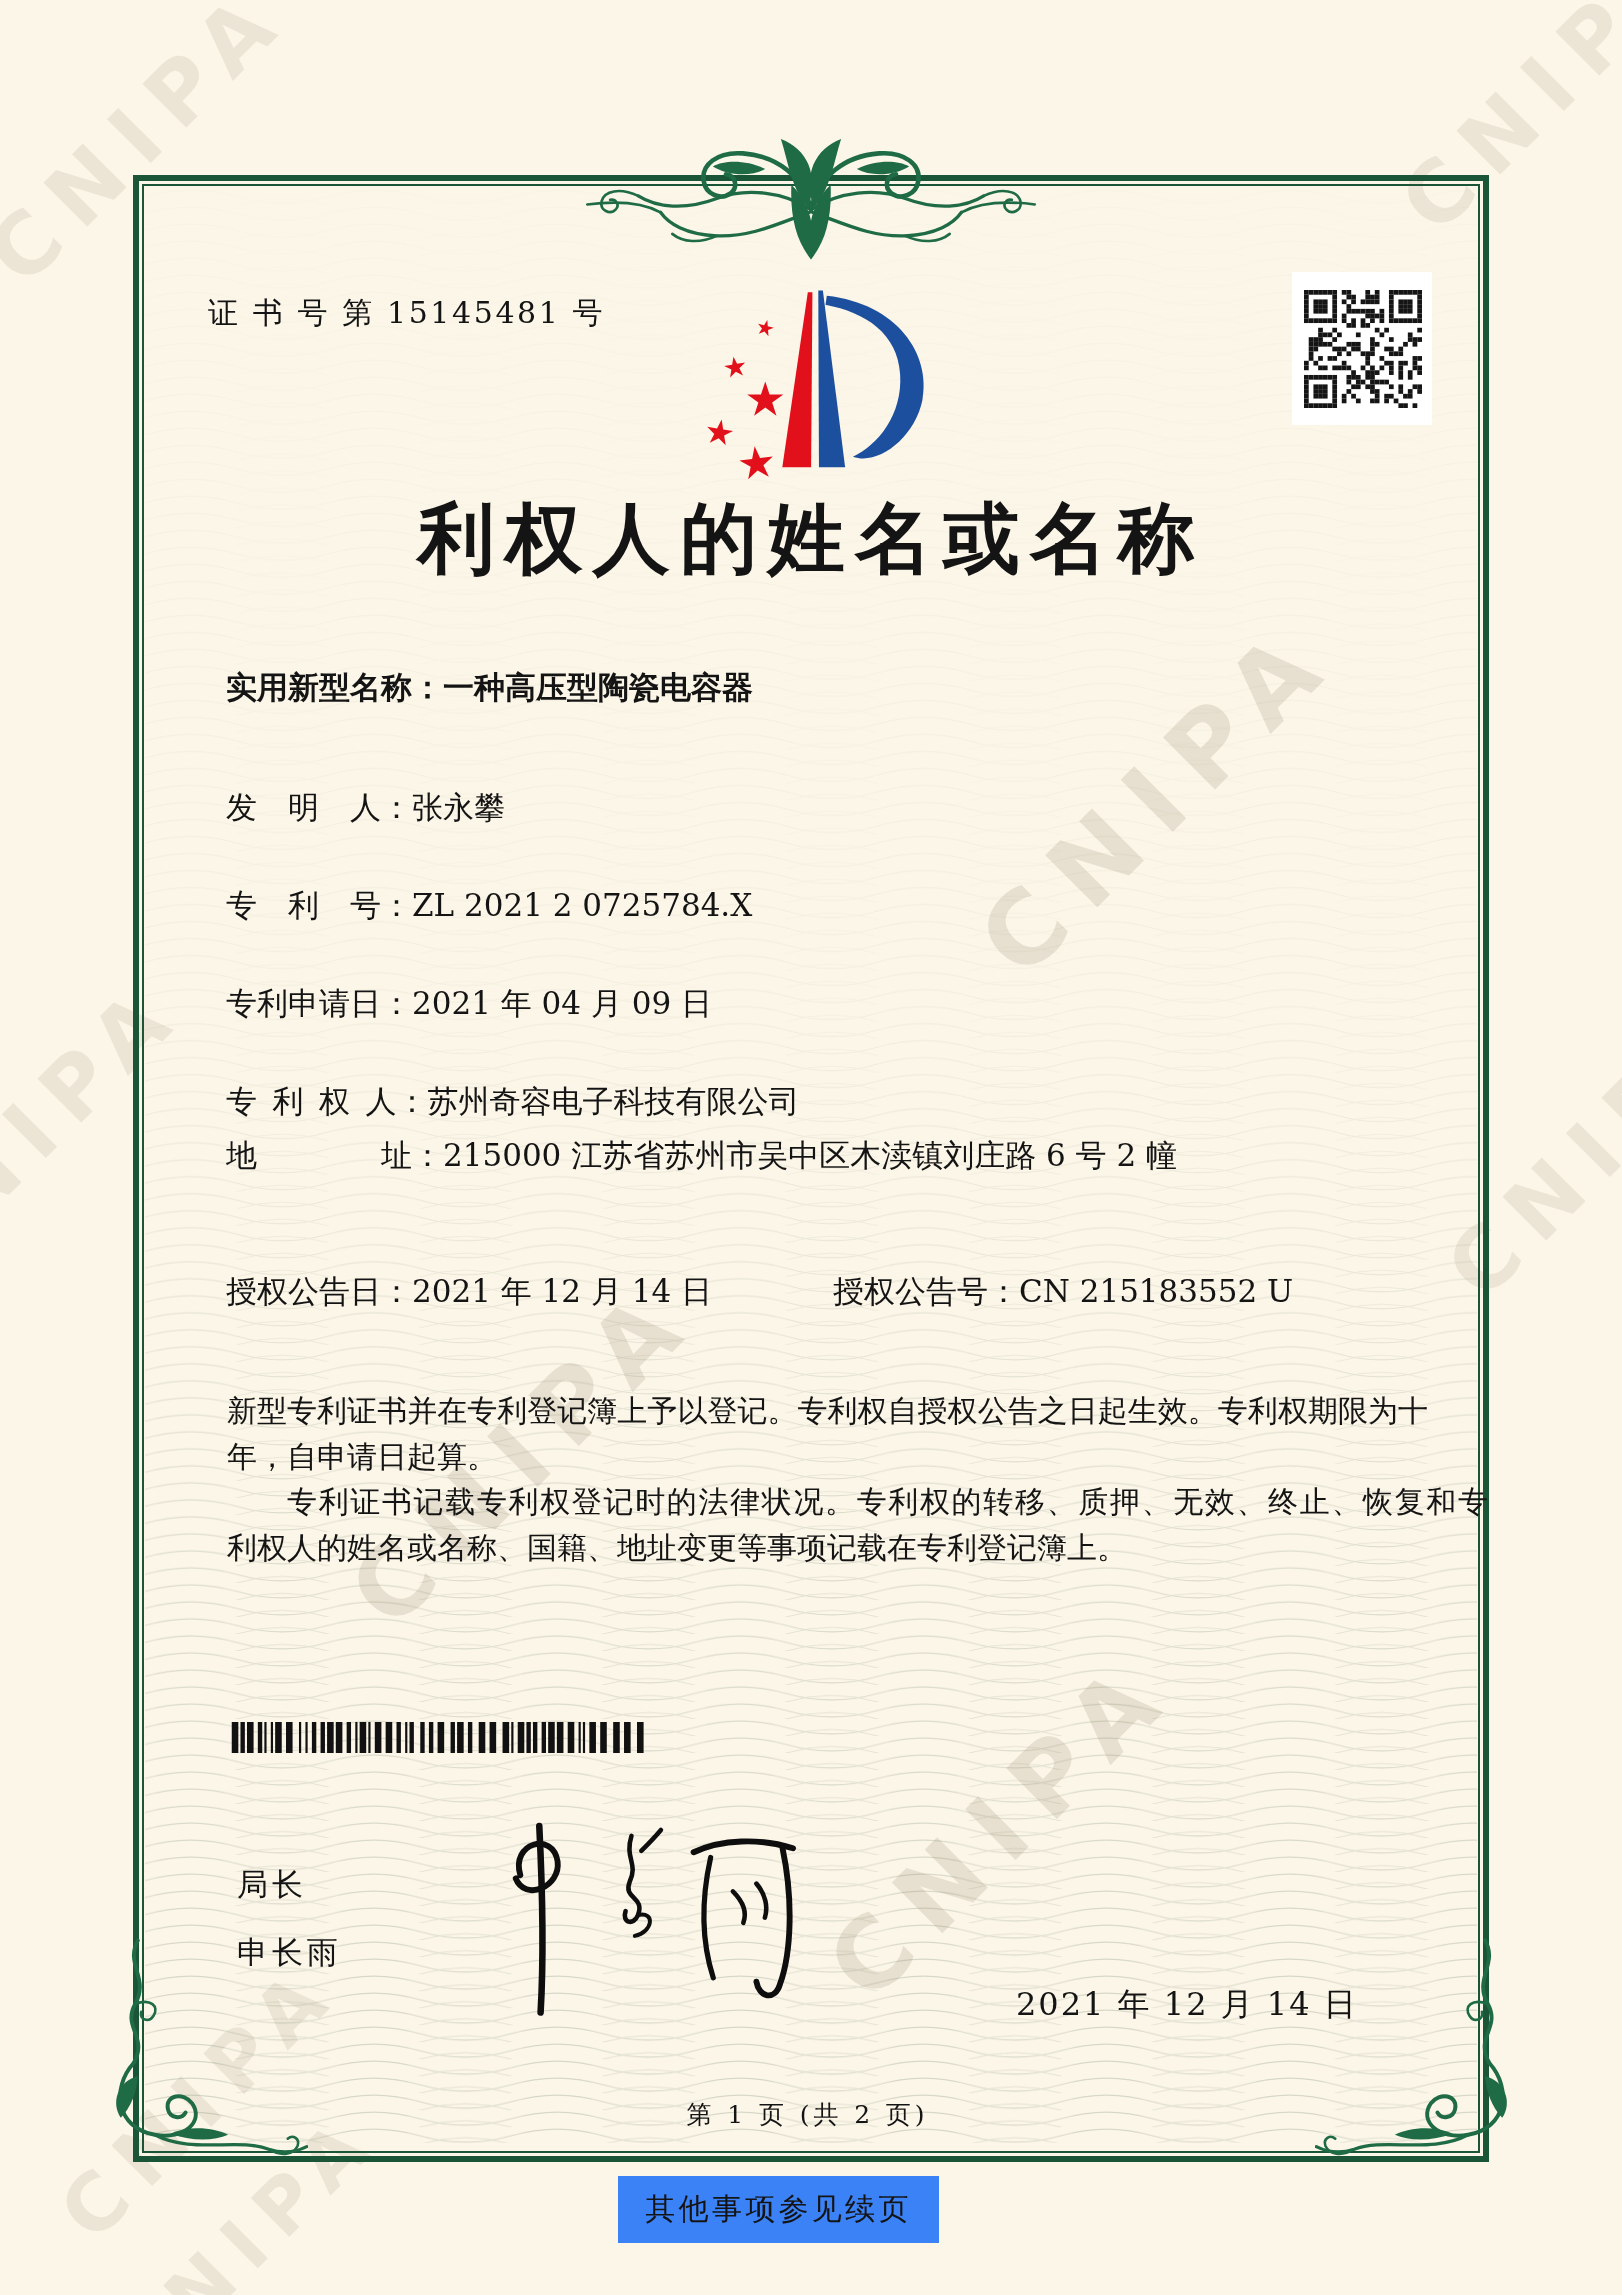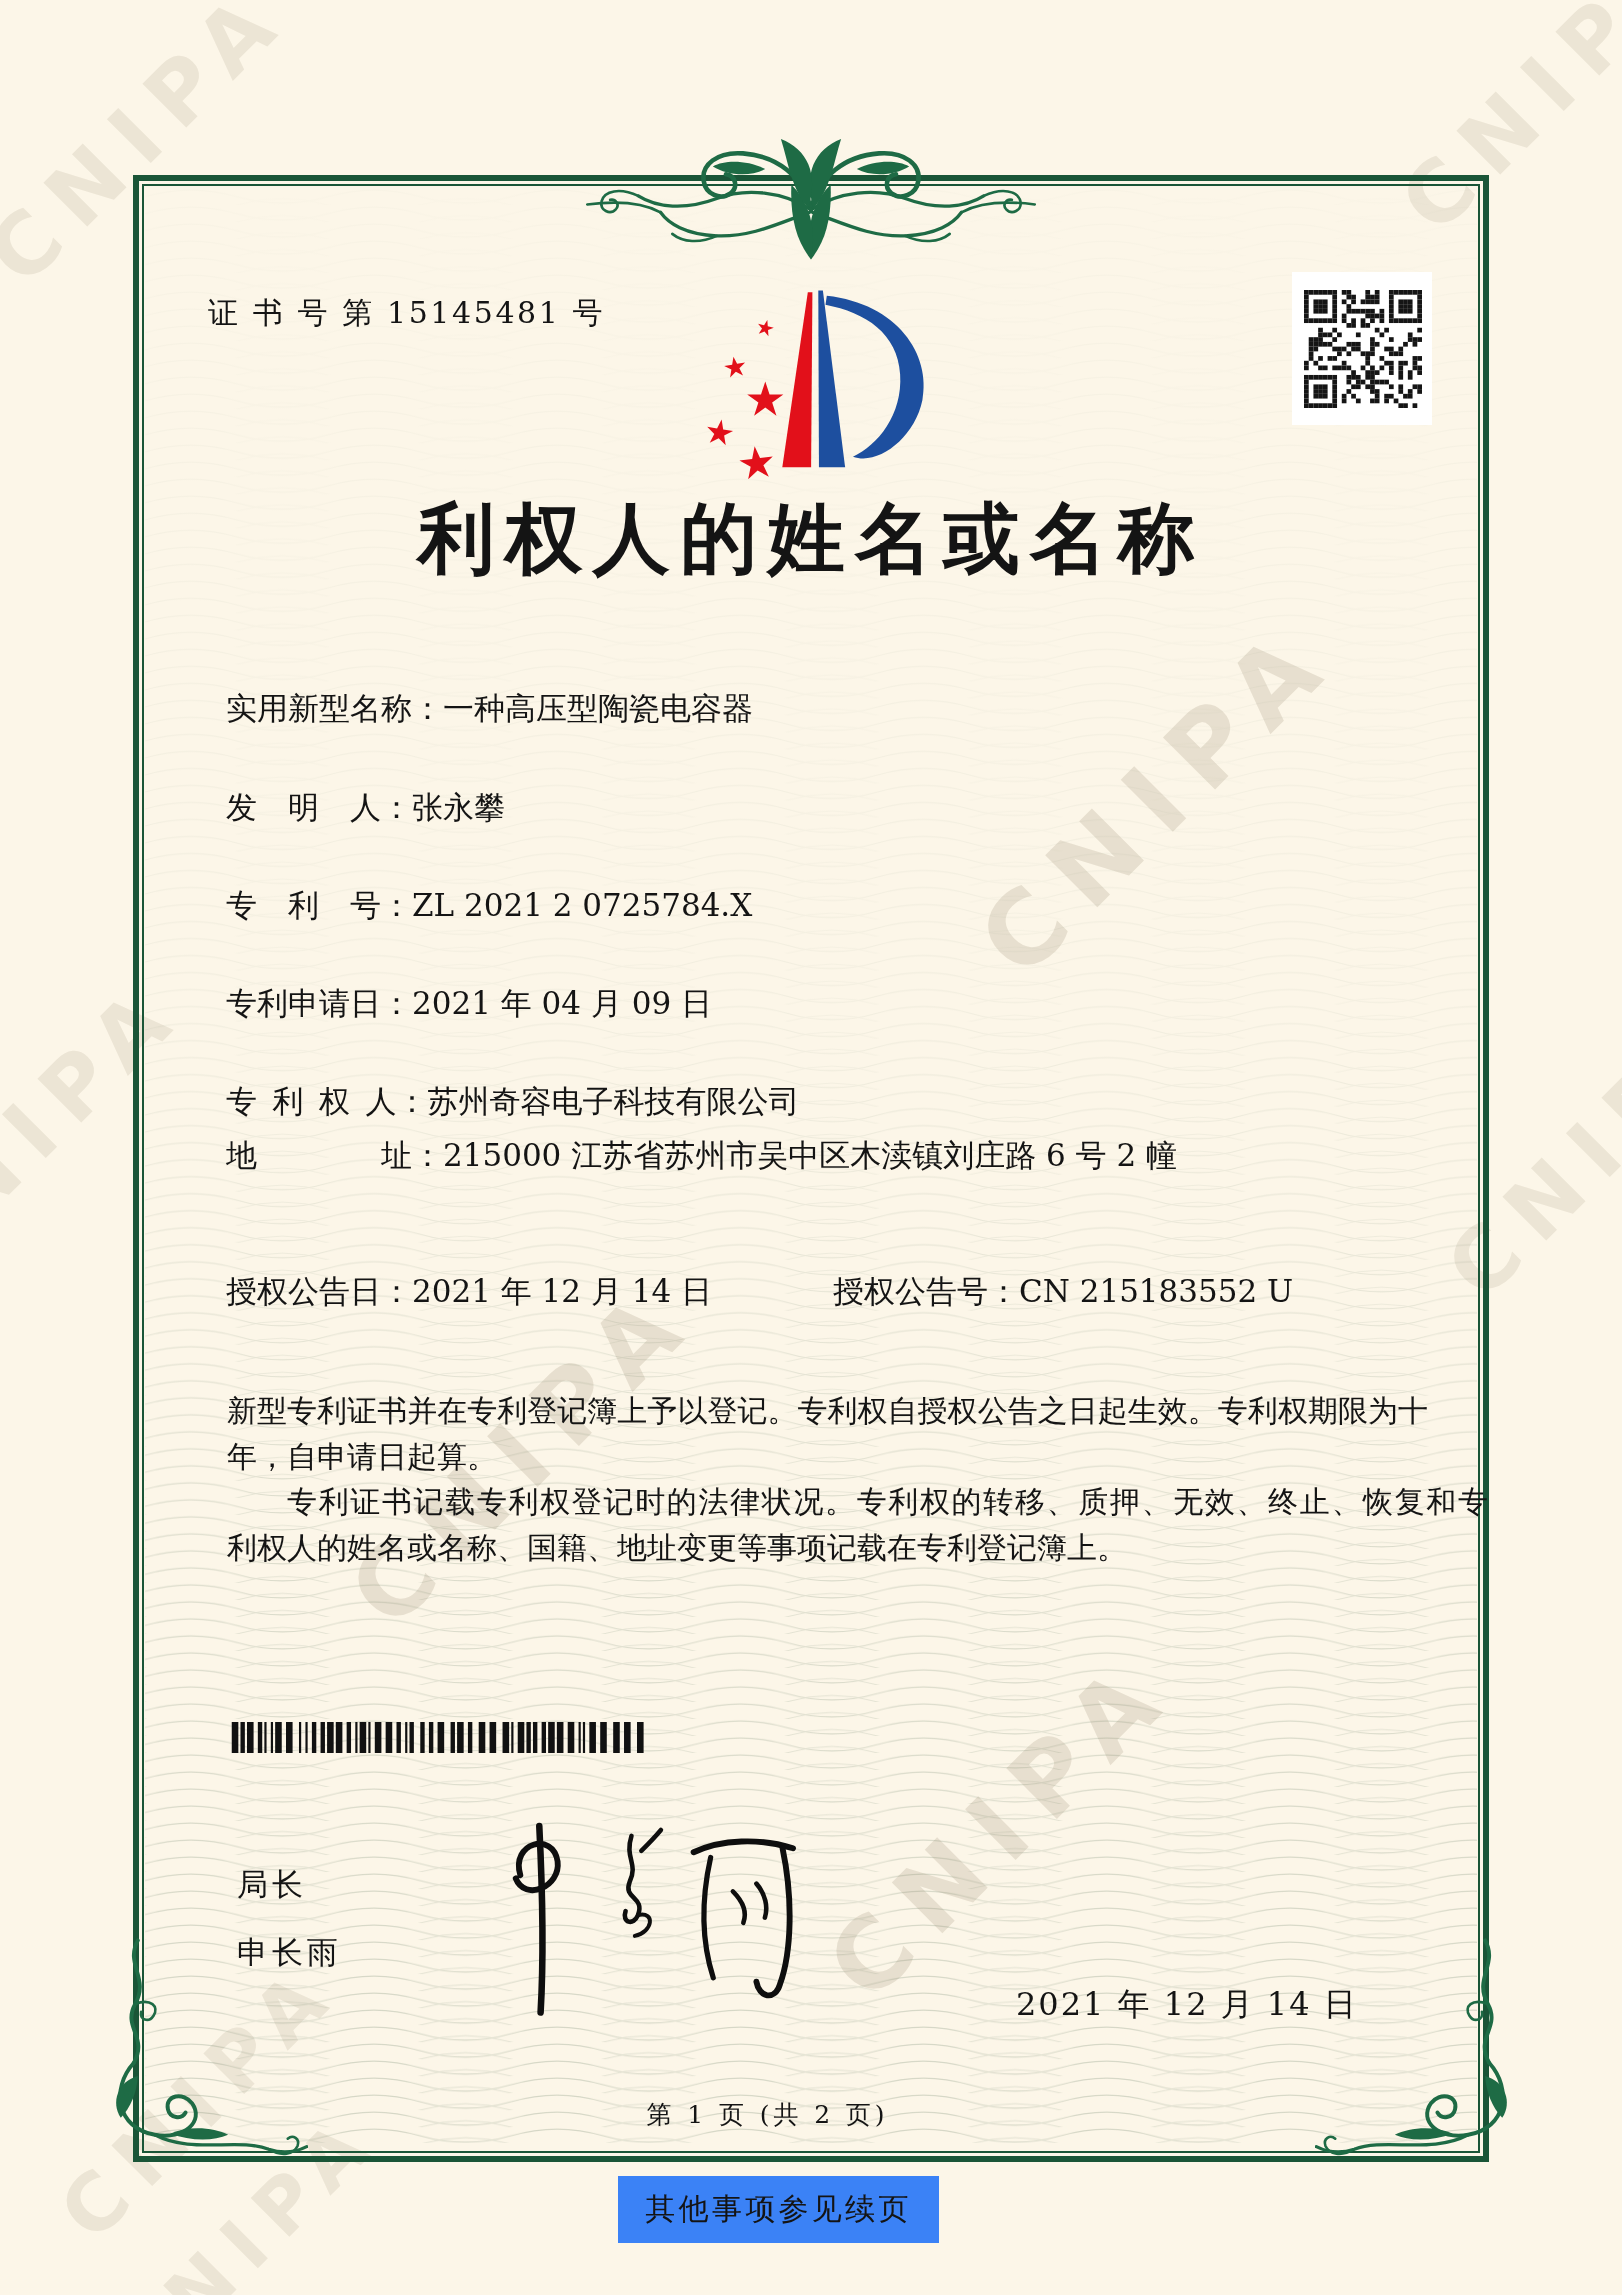--- a/index.html
+++ b/index.html
@@ -17,21 +17,21 @@
   
   .cert-no{left:208px;top:293px;font-size:30px;letter-spacing:2.6px;white-space:nowrap;}
   .title{left:0;top:488px;width:1623px;text-align:center;font-size:77px;font-weight:bold;letter-spacing:10.5px;}
   .row{position:absolute;left:226px;font-size:31px;white-space:nowrap;}
   .row .lbl,.row .val{display:inline;}
   .body-line{position:absolute;left:227px;width:1201px;font-size:30px;line-height:38px;}
   .jst{text-align:justify;text-align-last:justify;}
   .ind{padding-left:60px;}
   .officer{font-size:31px;letter-spacing:3.9px;}
   .sign-date{left:1016px;top:1983px;font-size:32px;letter-spacing:2px;}
-  .page-info{left:0;top:2098px;width:1535px;text-align:center;font-size:25px;letter-spacing:3.9px;}
+  .page-info{left:0;top:2098px;width:1535px;text-align:center;font-size:25px;letter-spacing:3.9px;padding-left:40px;}
   .cont-box{left:618px;top:2176px;width:321px;height:67px;background:#3b82f6;
             display:flex;align-items:center;justify-content:center;font-size:30px;letter-spacing:3.3px;}
   .qr-box{left:1292px;top:272px;width:140px;height:153px;background:#ffffff;}
   .qr-box svg{position:absolute;left:11.8px;top:17.7px;}
   .green-draw{stroke:#1e6b45;fill:none;stroke-linecap:round;}
   .sig path{stroke:#0e0e0e;fill:none;stroke-linecap:round;stroke-linejoin:round;}
 </style>
 </head>
 <body>
 
@@ -399,21 +399,21 @@
         <rect x="36.0" y="172.8" width="7.2" height="7.2"></rect>
         <rect x="43.2" y="172.8" width="7.2" height="7.2"></rect>
         <rect x="144.0" y="172.8" width="7.2" height="7.2"></rect>
         <rect x="151.2" y="172.8" width="7.2" height="7.2"></rect>
         <rect x="165.6" y="172.8" width="7.2" height="7.2"></rect>
       </svg>
   </div>
 
   <div class="abs title">利权人的姓名或名称</div>
 
-  <div class="row" style="top:688px;">
+  <div class="row" style="top:667px;font-weight:bold;">
     <span class="lbl">实用新型名称：</span><span class="val">一种高压型陶瓷电容器</span>
   </div>
   <div class="row" style="top:787px;">
     <span class="lbl">发　明　人：</span><span class="val">张永攀</span>
   </div>
   <div class="row" style="top:885px;">
     <span class="lbl">专　利　号：</span><span class="val">ZL 2021 2 0725784.X</span>
   </div>
   <div class="row" style="top:983px;">
     <span class="lbl">专利申请日：</span><span class="val">2021 年 04 月 09 日</span>

